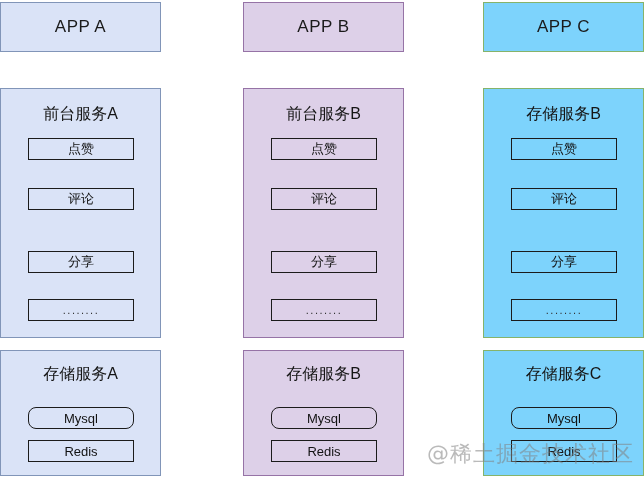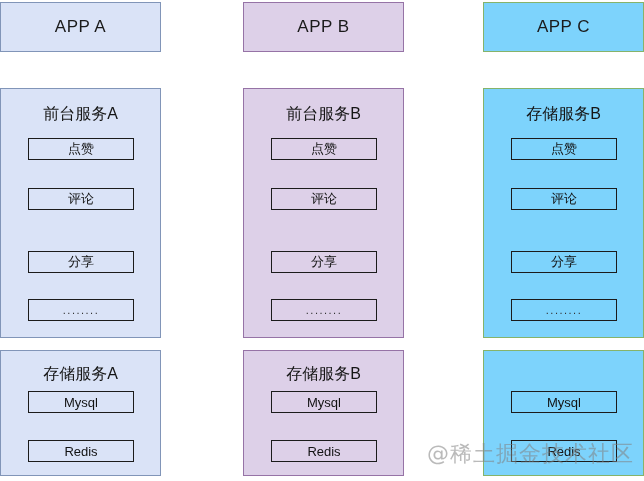--- a/index.html
+++ b/index.html
@@ -99,21 +99,21 @@
     letter-spacing: 1.5px;
     font-size: 11px;
     color: #333;
   }
 
   .svc-item-0 { top: 49px; }
   .svc-item-1 { top: 99px; }
   .svc-item-2 { top: 162px; text-align: right; }
   .svc-item-3 { top: 210px; }
 
-  .sto-item-0 { top: 40px; }
+  .sto-item-0 { top: 56px; border-radius: 8px; }
   .sto-item-1 { top: 89px; }
 
   
   .pal-blue   { background: #dae3f7; border-color: #8195b8; }
   .pal-purple { background: #ddd0e8; border-color: #9673a6; }
   .pal-green  { background: #7dd3fc; border-color: #86b36a; }
 
   
   .watermark {
     position: absolute;
@@ -179,20 +179,21 @@
 
     <div class="box service-box pal-green">
       <div class="group-title">存储服务B</div>
       <div class="item svc-item-0">点赞</div>
       <div class="item svc-item-1">评论</div>
       <div class="item svc-item-2">分享</div>
       <div class="item svc-item-3 dots">........</div>
     </div>
 
     <div class="box storage-box pal-green">
+      <div class="group-title">存储服务C</div>
       <div class="item sto-item-0">Mysql</div>
       <div class="item sto-item-1">Redis</div>
     </div>
   </div>
 
   <div class="watermark">@稀土掘金技术社区</div>
 
 </div>
 
 </body></html>

